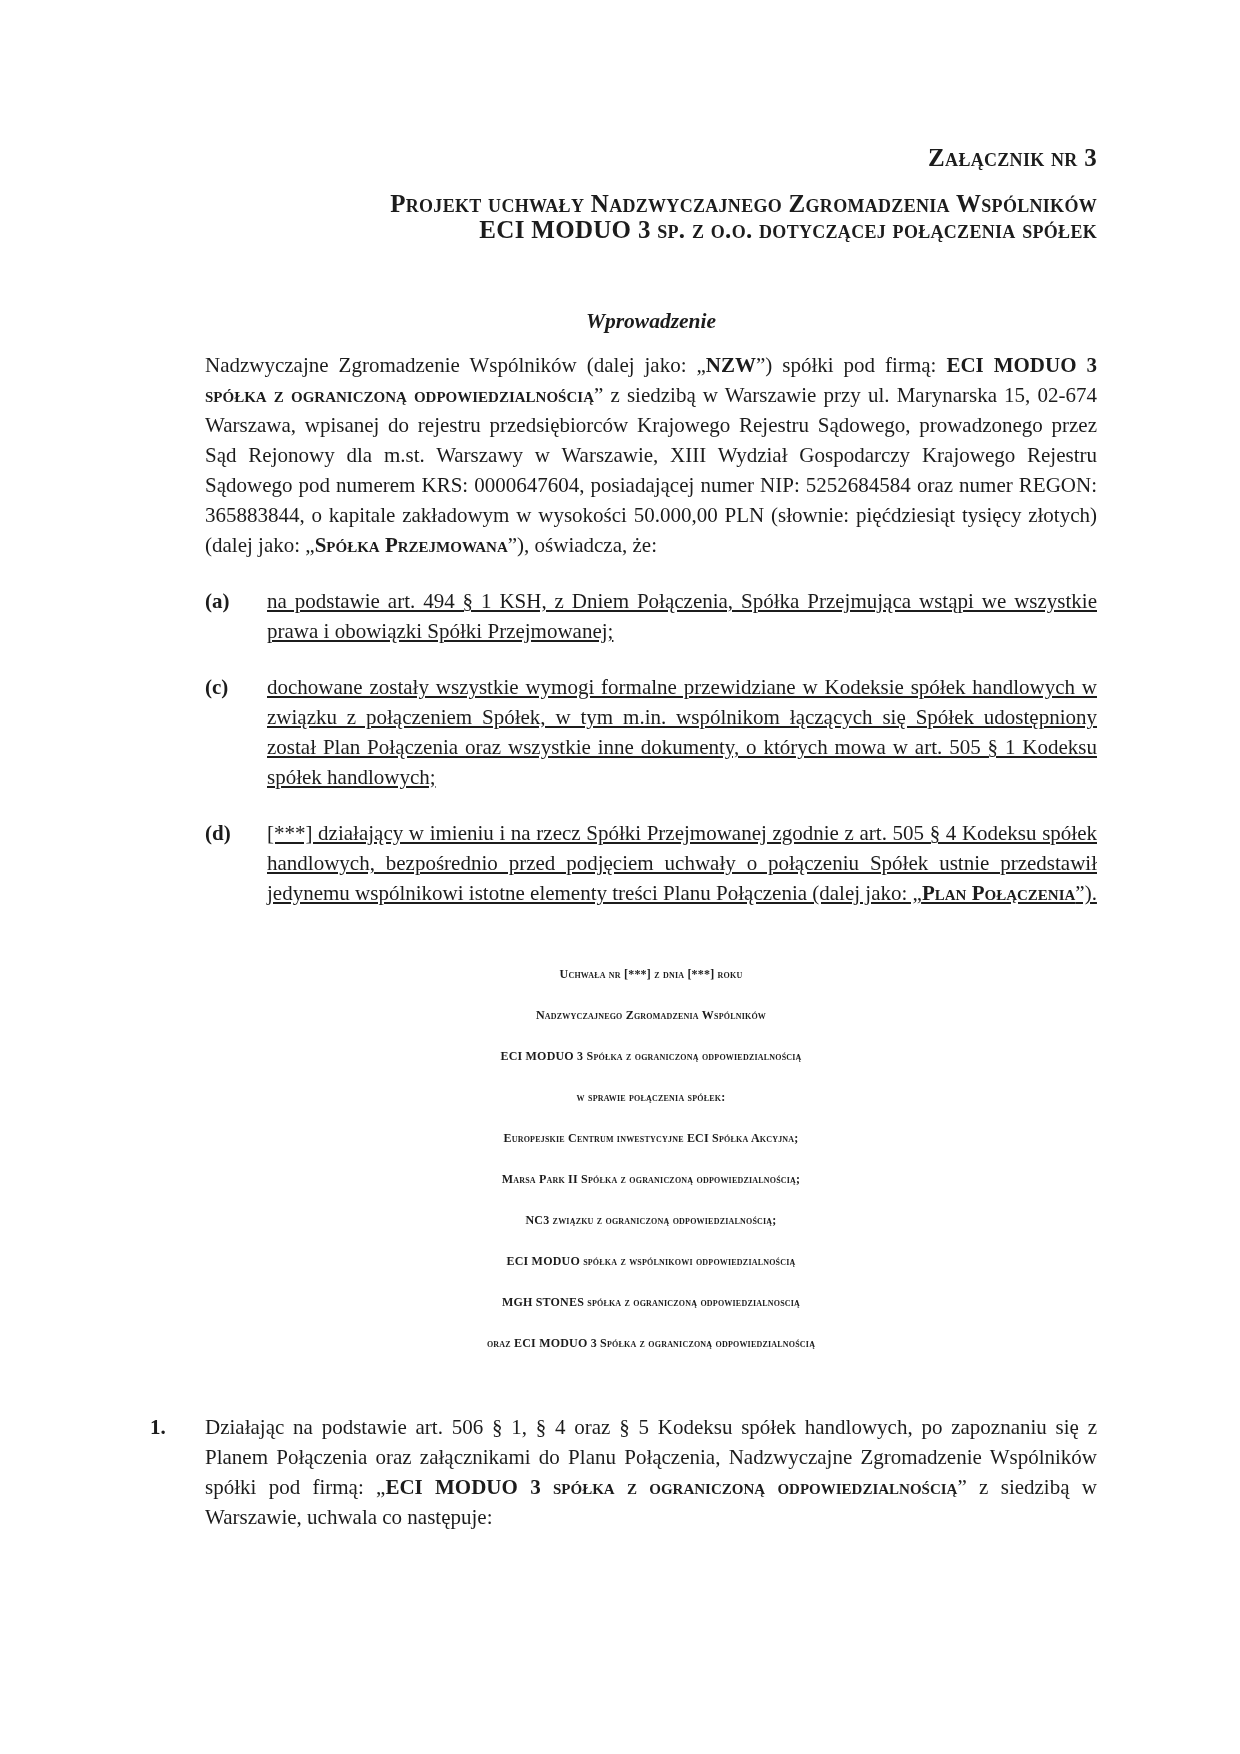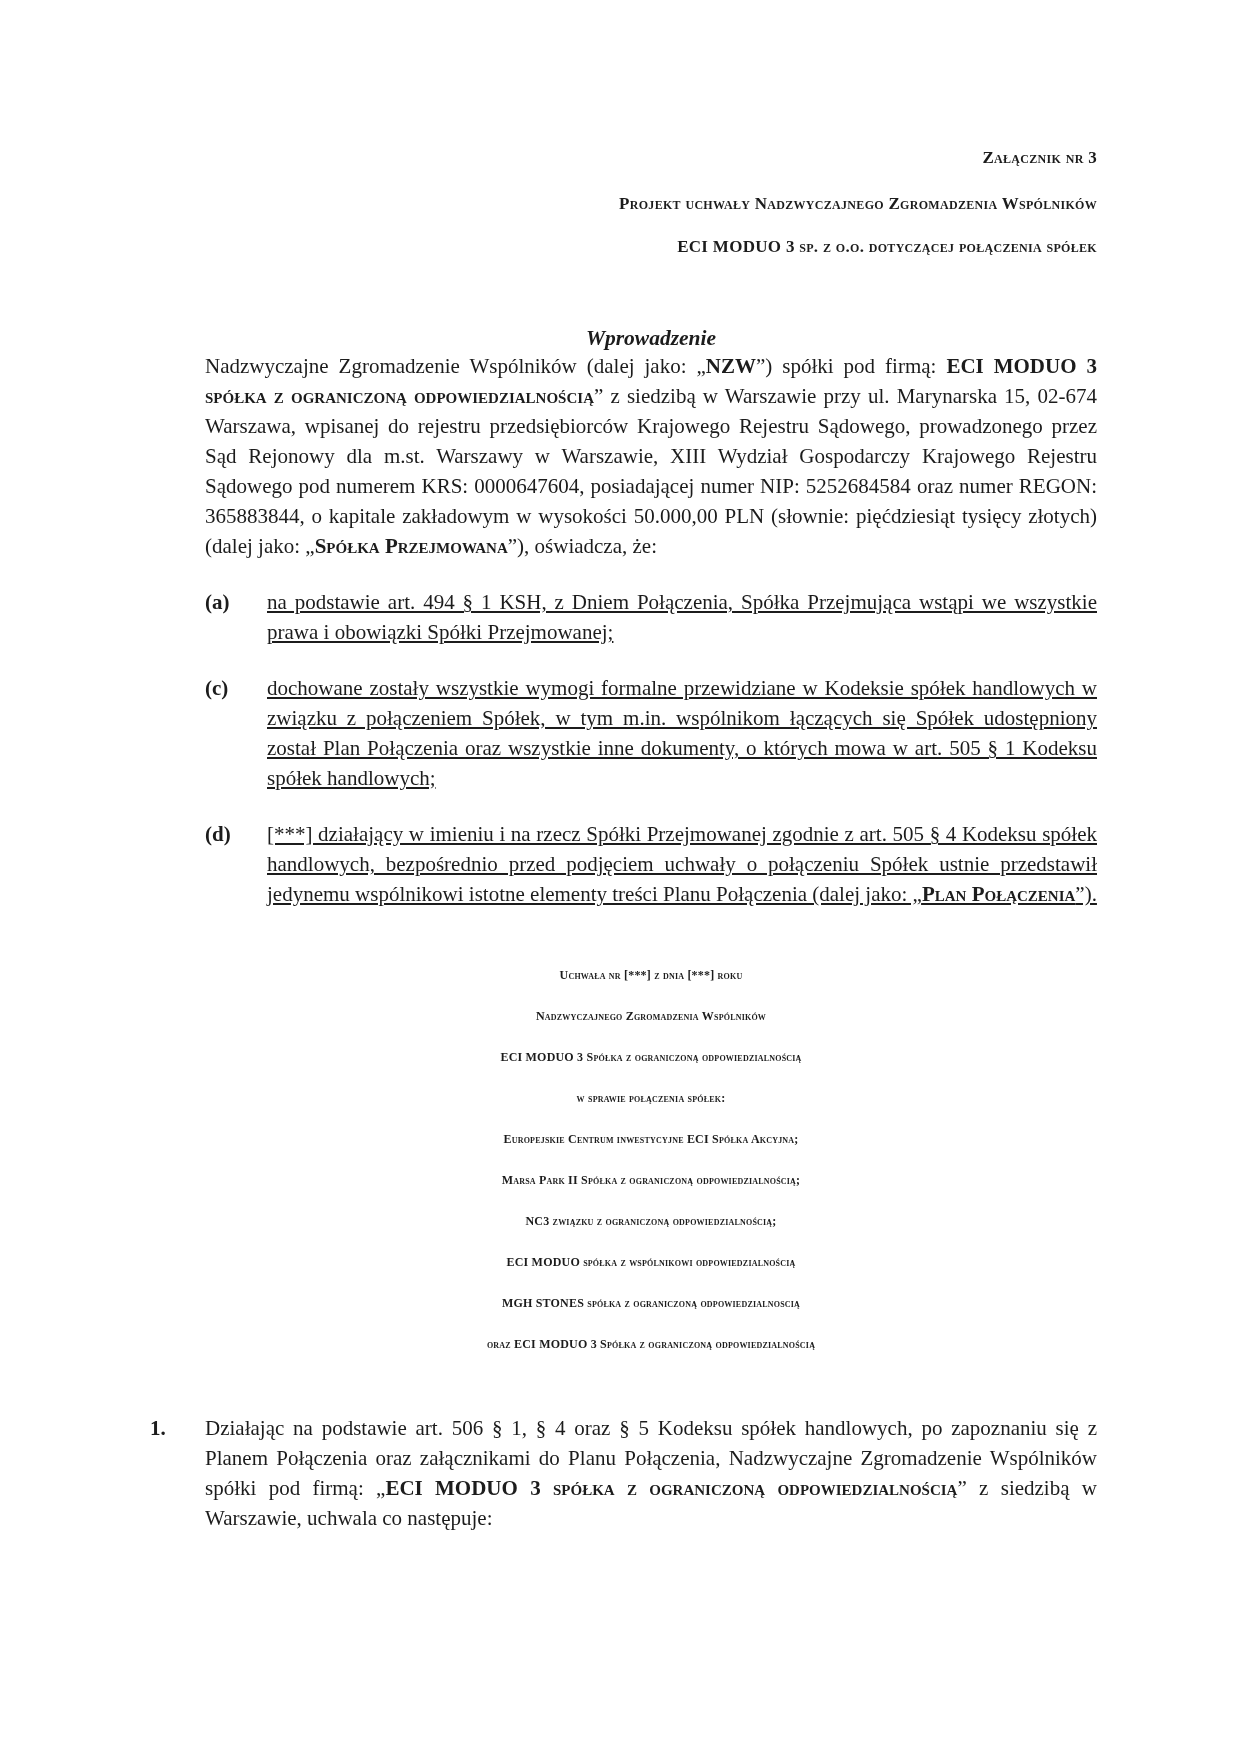--- a/index.html
+++ b/index.html
@@ -20,30 +20,31 @@
     overflow: hidden;
   }
   .b  { font-weight: bold; }
   .sc { font-variant: small-caps; }
 
   
   .doc-header {
     text-align: right;
     font-weight: bold;
     font-variant: small-caps;
-    font-size: 17px;
+    font-size: 25px;
     letter-spacing: 0.3px;
   }
   .doc-header .hline { line-height: 26px; }
   .doc-header .hl1 { margin-bottom: 20px; }
-  .doc-header .hl2 { margin-bottom: 17px; }
+  .doc-header .hl2 { }
 
   
   .intro-heading {
     margin-top: 66px;
+    margin-bottom: 16px;
     text-align: center;
     font-style: italic;
     font-weight: bold;
     font-size: 21.5px;
   }
 
   
   .par {
     margin: 0;
     text-align: justify;

